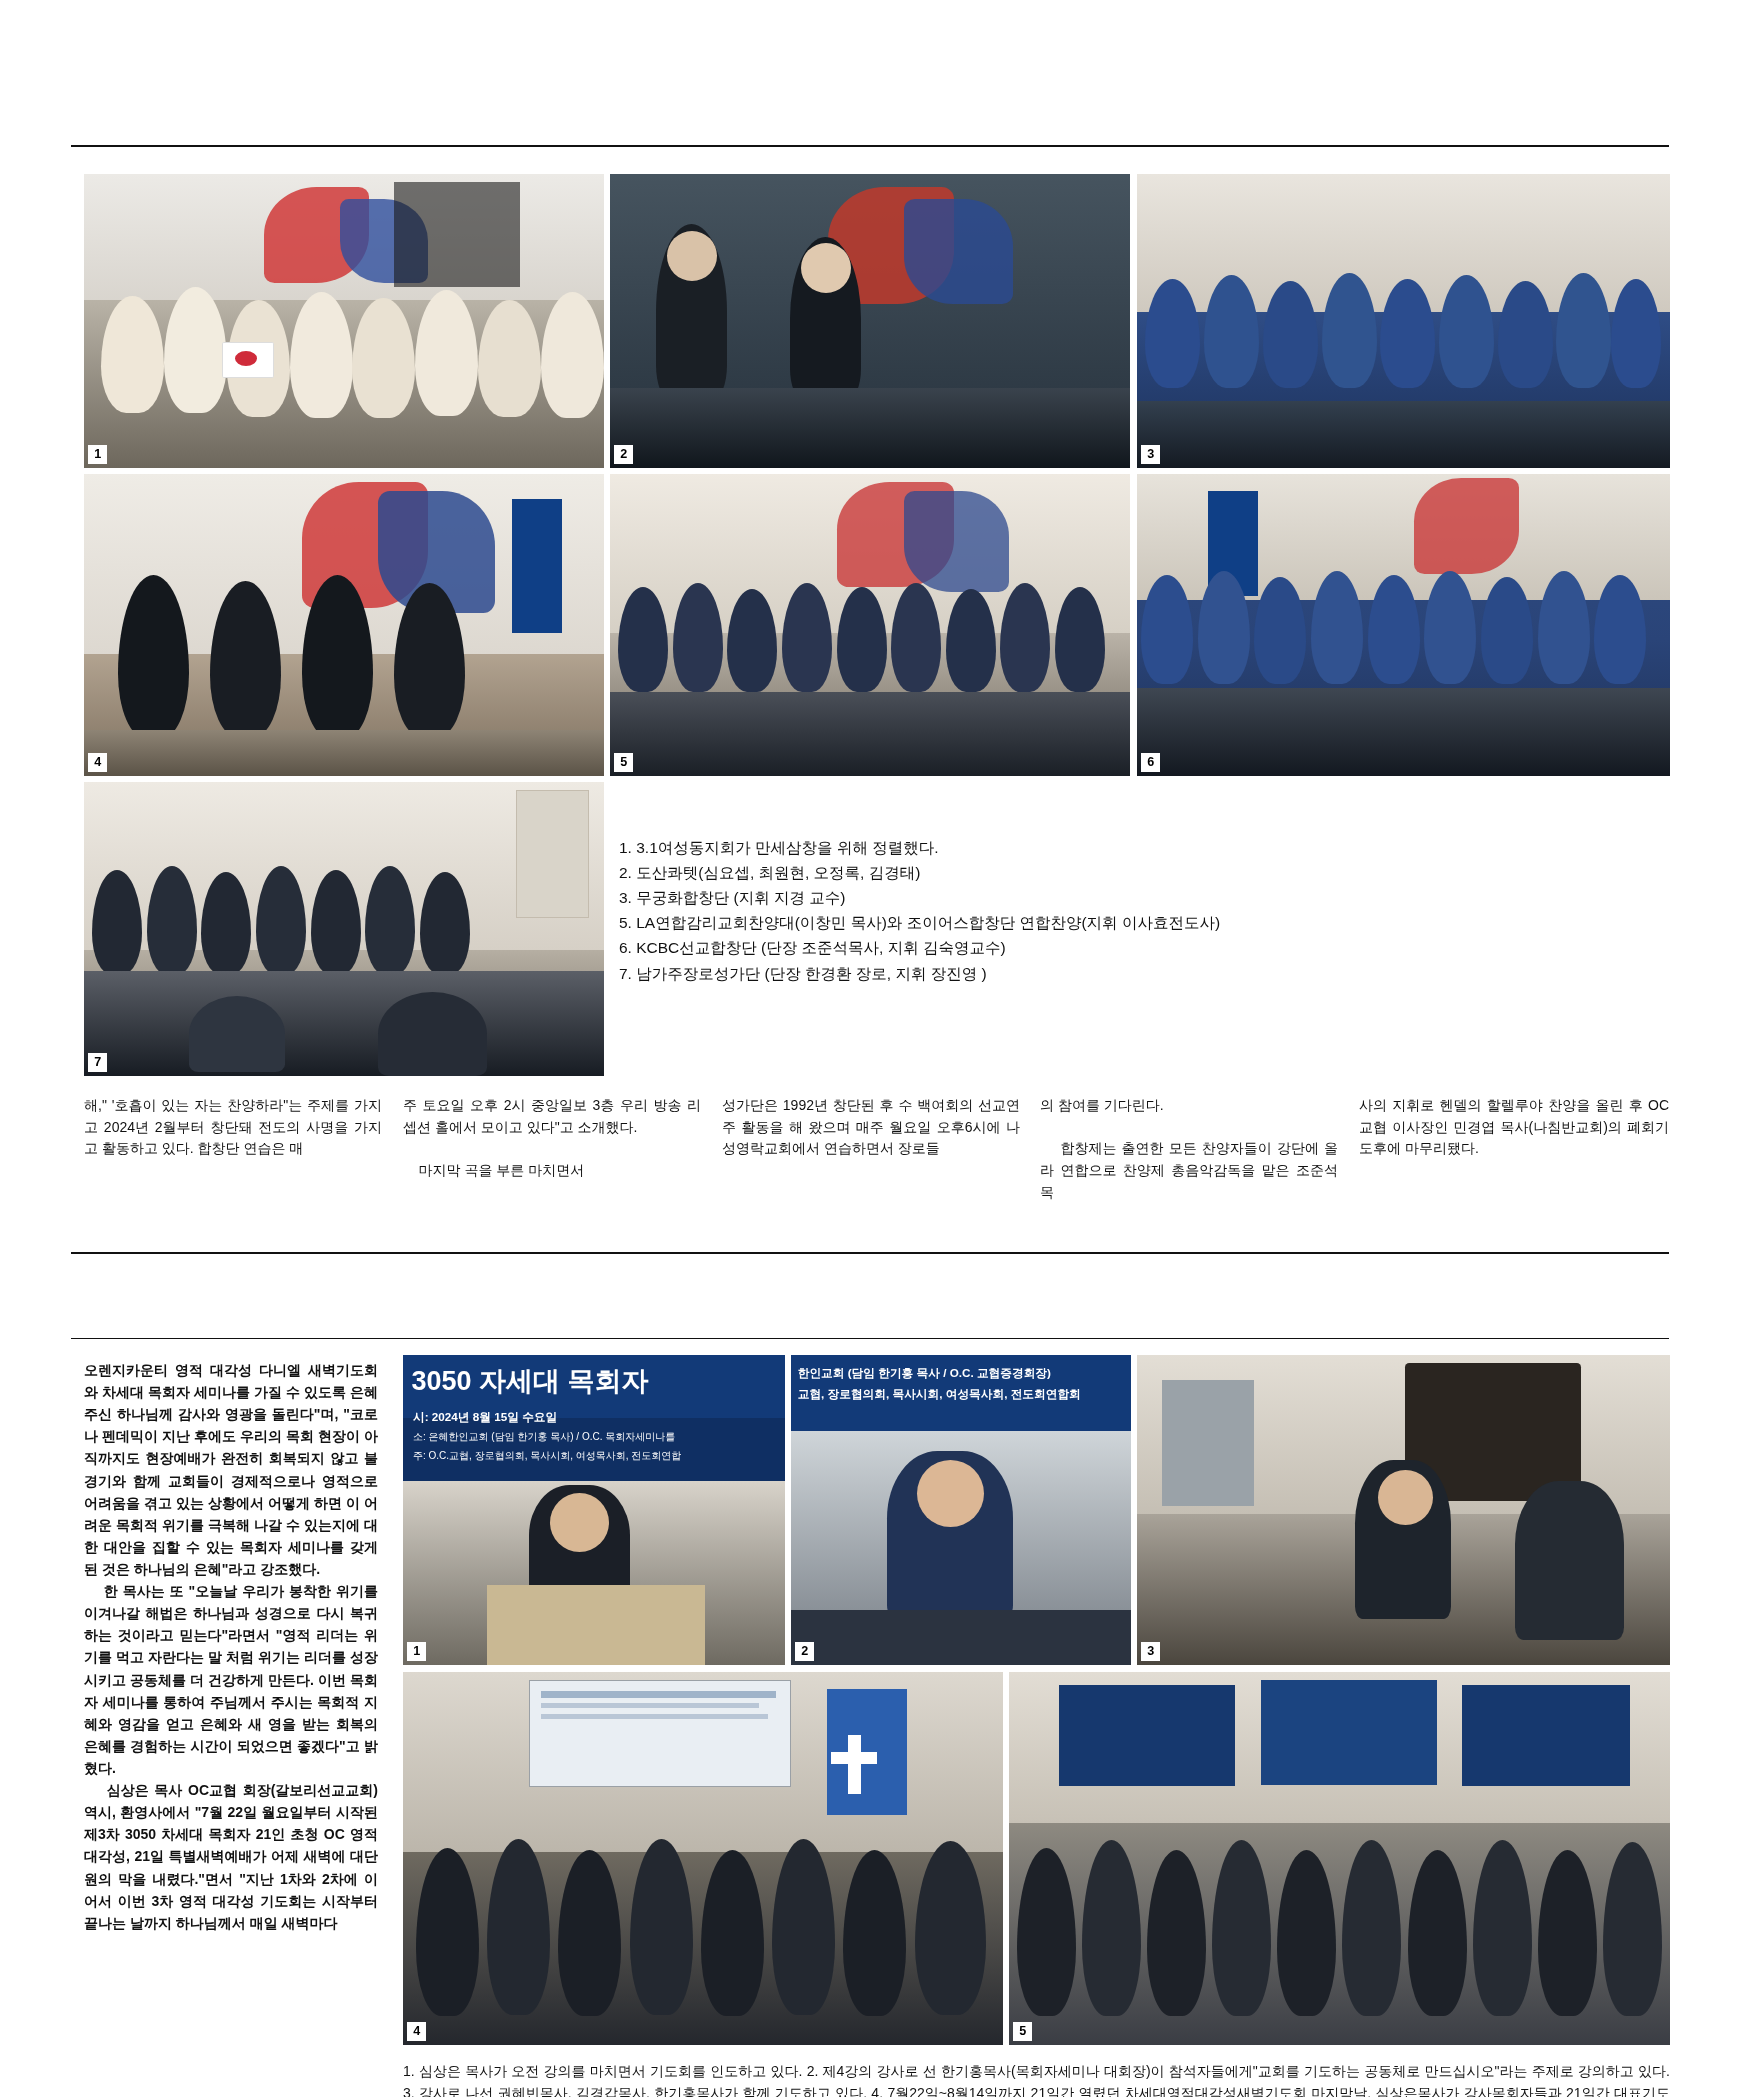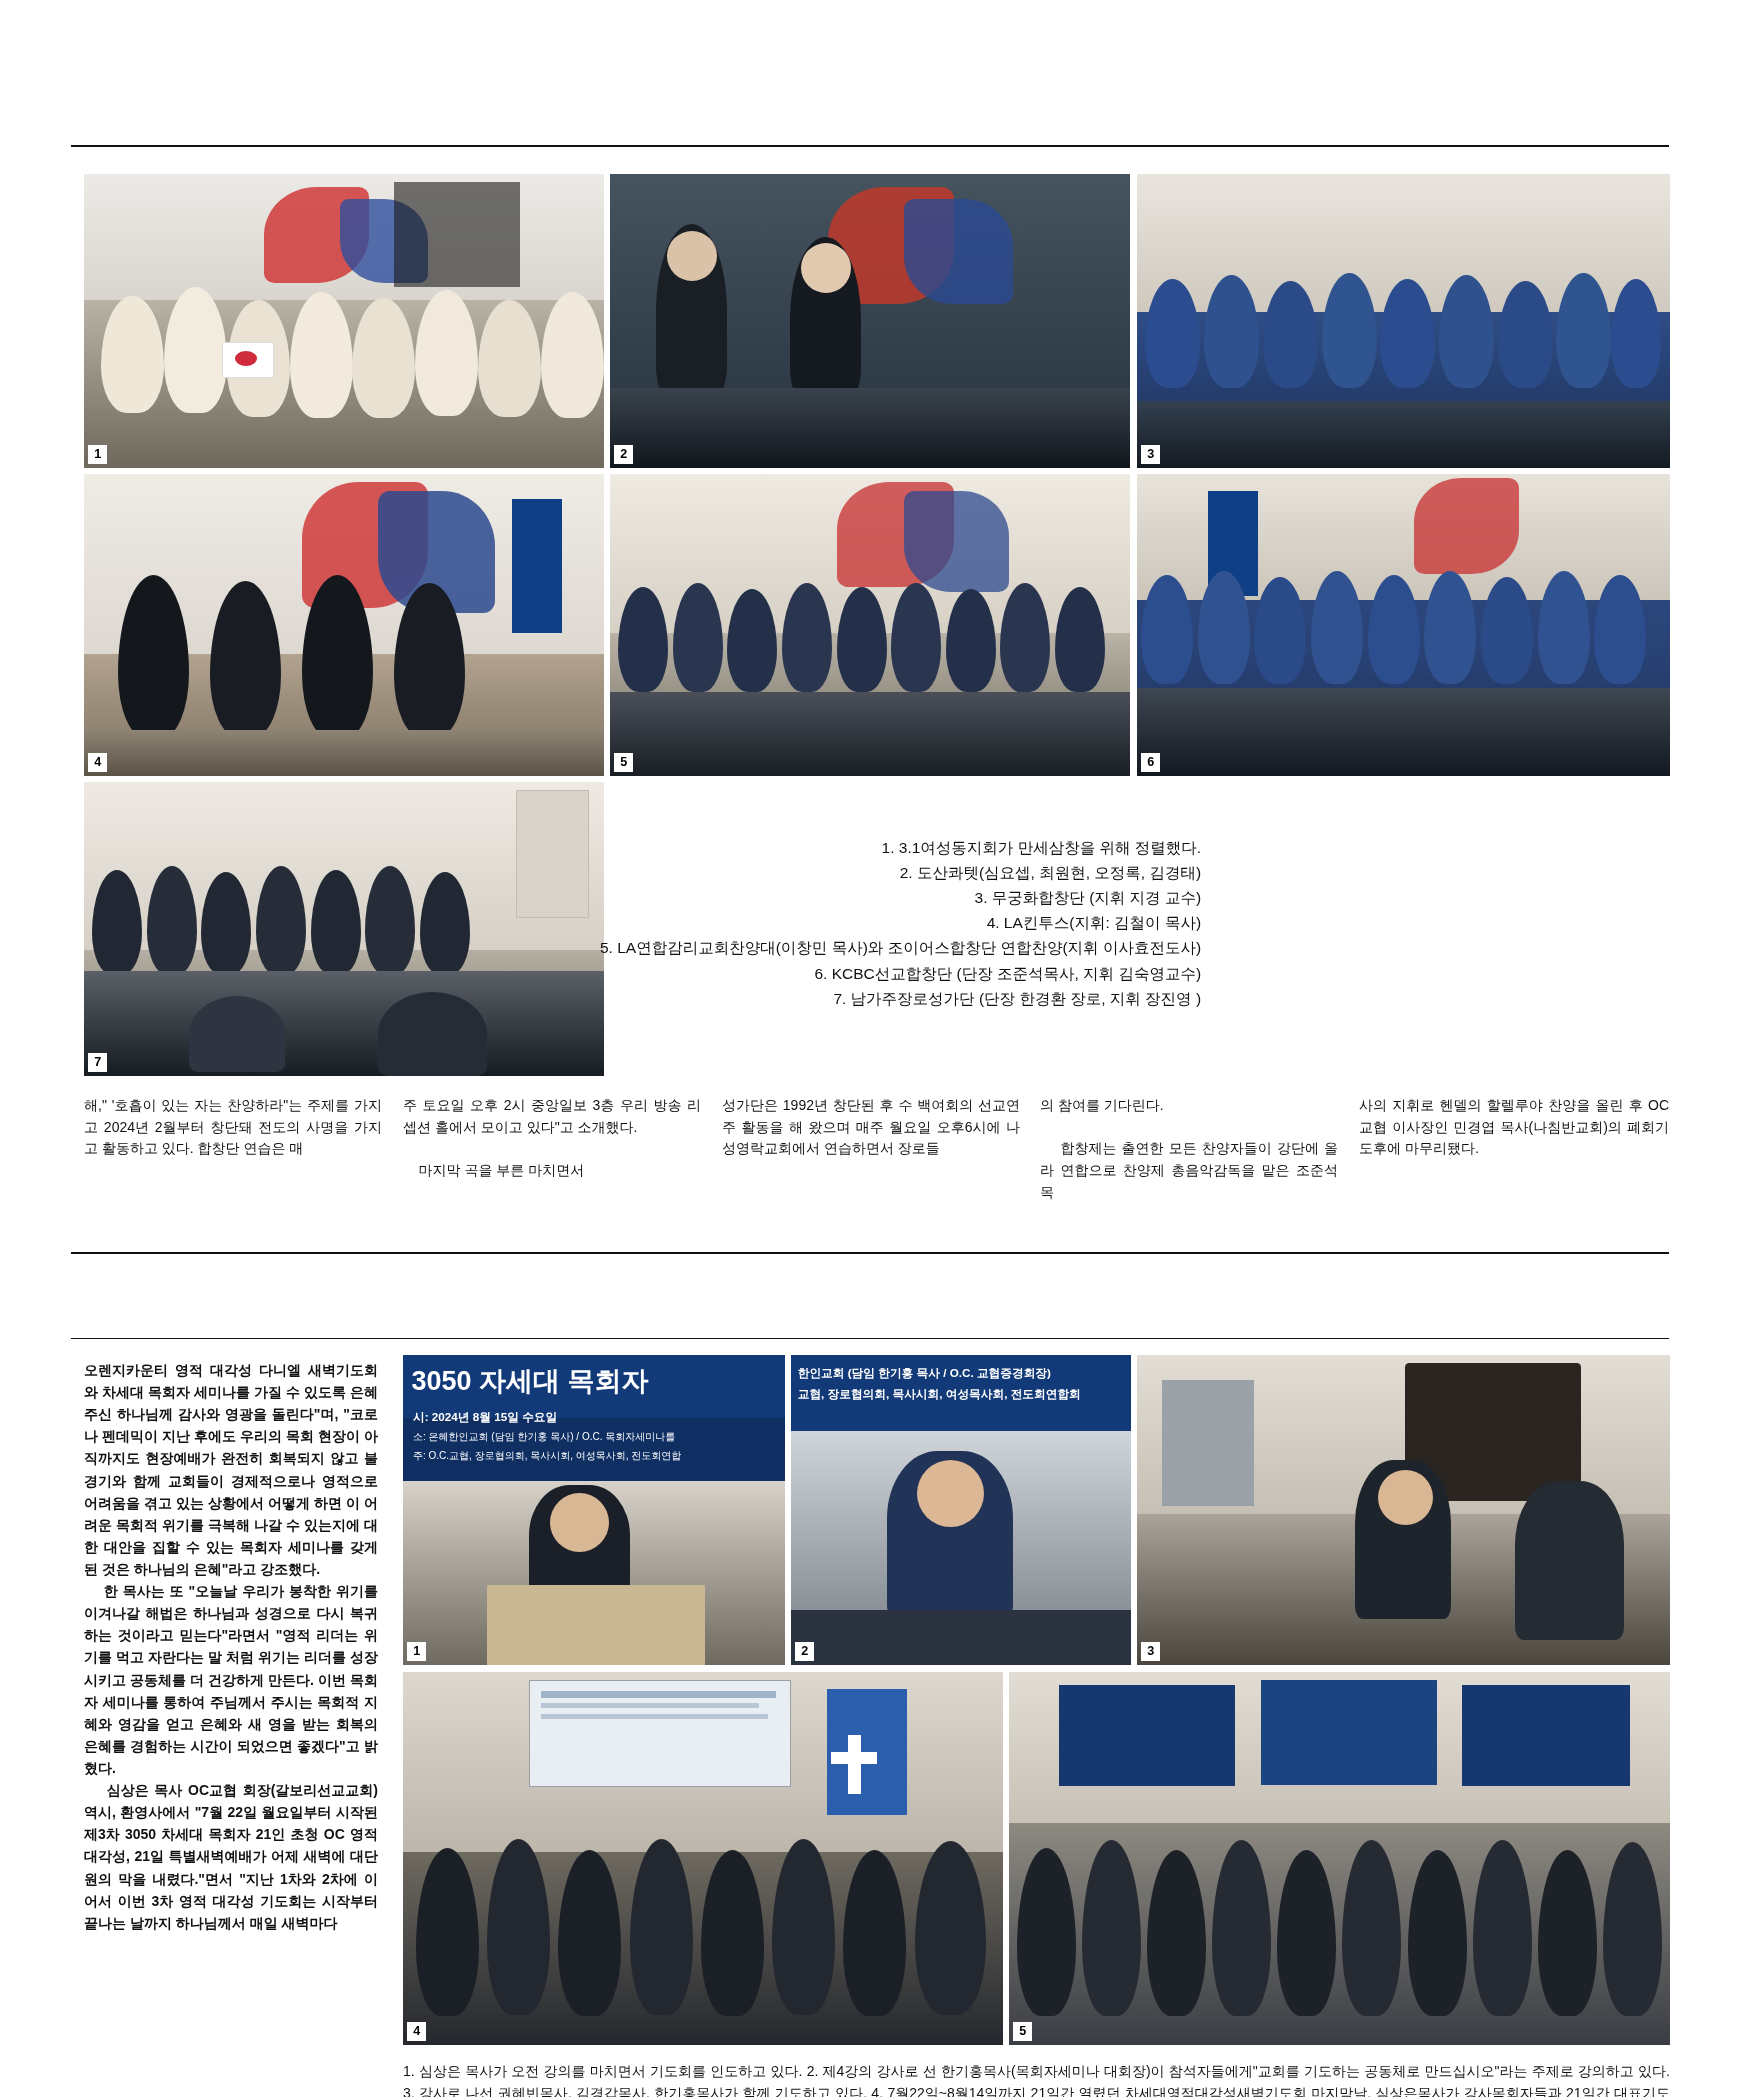--- a/index.html
+++ b/index.html
@@ -173,25 +173,24 @@
       <div class="fig" style="left:227px;top:17px;width:50px;height:105px;background:#222833;"></div>
       <div class="fig" style="left:281px;top:12.6px;width:50px;height:109px;background:#262d39;"></div>
       <div class="fig" style="left:336px;top:19px;width:50px;height:103px;background:#222833;"></div>
     </div>
     <div style="position:absolute;left:0;bottom:0;width:100%;height:105px;background:linear-gradient(180deg,#5b5f67,#171c23);"></div>
     <div style="position:absolute;left:105px;bottom:4.2px;width:96px;height:76px;background:#2e3540;border-radius:50% 50% 10% 10%;"></div>
     <div style="position:absolute;left:294px;bottom:0;width:109px;height:84px;background:#262c36;border-radius:50% 50% 10% 10%;"></div>
     <div class="num">7</div>
   </div>
 
-  <div class="captions" style="left:600px;top:835px;text-align:right;">
+  <div class="captions" style="left:619px;top:835px;">
     <div>1. 3.1여성동지회가 만세삼창을 위해 정렬했다.</div>
     <div>2. 도산콰텟(심요셉, 최원현, 오정록, 김경태)</div>
     <div>3. 무궁화합창단 (지휘 지경 교수)</div>
-    <div>4. LA킨투스(지휘: 김철이 목사)</div>
     <div>5. LA연합감리교회찬양대(이창민 목사)와 조이어스합창단 연합찬양(지휘 이사효전도사)</div>
     <div>6. KCBC선교합창단 (단장 조준석목사, 지휘 김숙영교수)</div>
     <div>7. 남가주장로성가단 (단장 한경환 장로, 지휘 장진영 )</div>
   </div>
 
   <div class="col" style="left:84px;top:1095px;width:298px;white-space:pre-wrap;">해," '호흡이 있는 자는 찬양하라"는 주제를 가지고 2024년 2월부터 창단돼 전도의 사명을 가지고 활동하고 있다. 합창단 연습은 매</div>
   <div class="col" style="left:403px;top:1095px;width:298px;white-space:pre-wrap;">주 토요일 오후 2시 중앙일보 3층 우리 방송 리셉션 홀에서 모이고 있다"고 소개했다.
 
     마지막 곡을 부른 마치면서</div>
   <div class="col" style="left:722px;top:1095px;width:298px;white-space:pre-wrap;">성가단은 1992년 창단된 후 수 백여회의 선교연주 활동을 해 왔으며 매주 월요일 오후6시에 나성영락교회에서 연습하면서 장로들</div>

